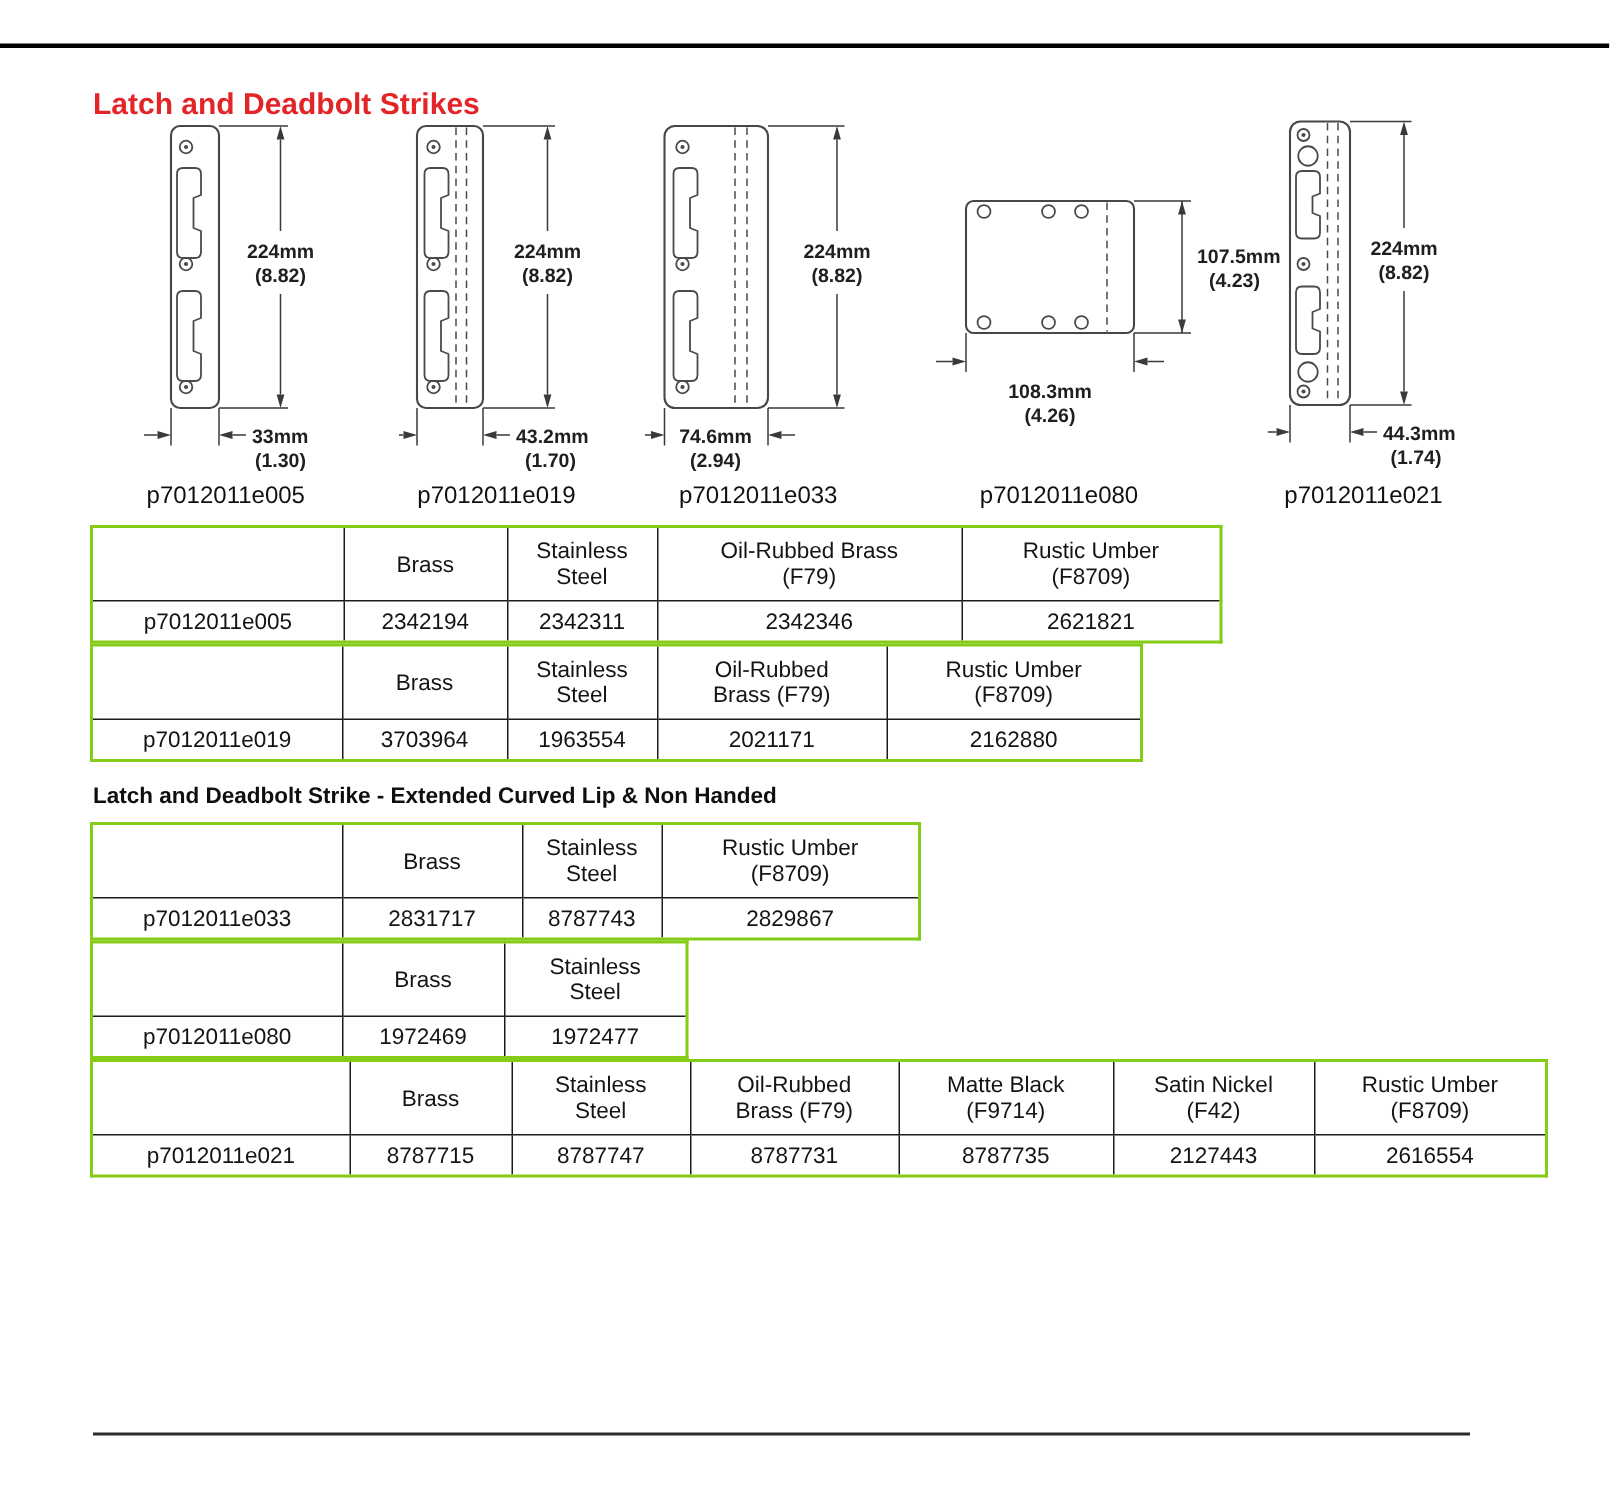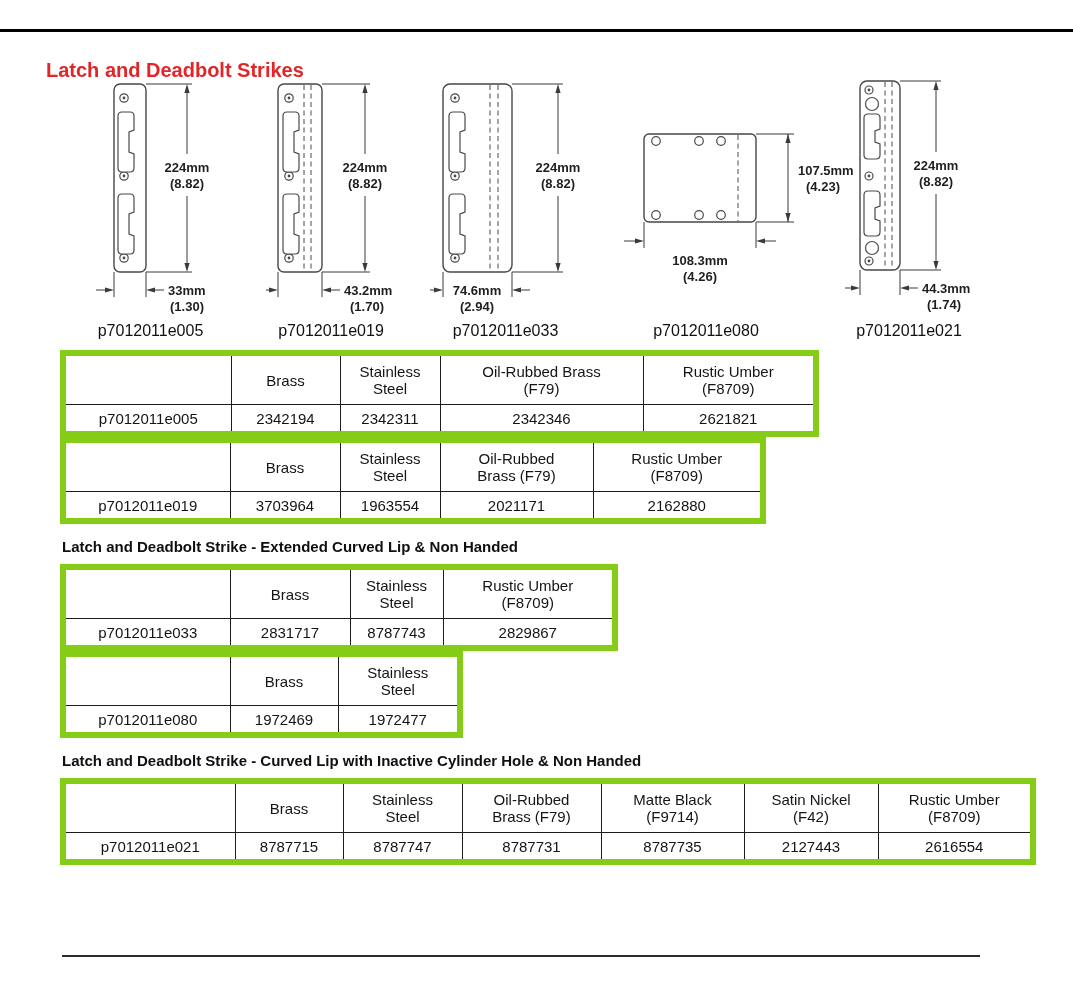--- a/index.html
+++ b/index.html
@@ -2,33 +2,33 @@
 <html><head>
 <meta charset="utf-8">
 <style>
   html,body { margin:0; padding:0; background:#ffffff; }
   #page {
     position:relative; width:1073px; height:1004px; background:#fff;
     font-family:"Liberation Sans", sans-serif; color:#111; overflow:hidden;
   }
   #top-rule { position:absolute; top:29px; left:0; width:1073px; height:3px; background:#000; }
   #bottom-rule { position:absolute; top:955px; left:62px; width:918px; height:2px; background:#2b2b2b; }
-  #page-title { position:absolute; top:46px; left:46px; font-size:20px; font-weight:bold; }
+  #page-title { position:absolute; top:46px; left:62px; font-size:20px; font-weight:bold; }
   .dsvg { position:absolute; }
   .part-label { position:absolute; top:322px; font-size:16px; text-align:center; color:#111; }
   .outline { fill:#ffffff; stroke:#474747; stroke-width:1.4; }
   .feature { fill:#ffffff; stroke:#4a4a4a; stroke-width:1.2; }
   .dot  { fill:#4a4a4a; stroke:none; }
   .dim  { fill:none; stroke:#3a3a3a; stroke-width:1; }
   .dashed { fill:none; stroke:#4a4a4a; stroke-width:1; stroke-dasharray:5 3.5; }
   .arrow { fill:#3a3a3a; stroke:none; }
   svg text { font-family:"Liberation Sans", sans-serif; font-weight:bold; font-size:13px; fill:#1f1f1f; }
   #tables { position:absolute; top:350px; left:0; width:1073px; }
   .sec-heading { font-size:15px; font-weight:bold; margin:14px 0 9px 62px; color:#0f0f0f; }
-  table.ptable { border-collapse:collapse; table-layout:fixed; margin-left:60px; border:6px solid #84cc16; }
+  table.ptable { border-collapse:collapse; table-layout:fixed; margin-left:60px; border:2px solid #84cc16; }
   table.ptable th, table.ptable td {
     border:1px solid #1c1c1c; text-align:center; vertical-align:middle;
     font-size:15px; color:#141414; padding:0 4px; overflow:hidden;
   }
   table.ptable th { font-weight:normal; white-space:pre-line; height:48px; }
   table.ptable td { height:26px; }
 </style>
 </head>
 <body>
 
@@ -297,21 +297,20 @@
 Steel</th>
       </tr>
       <tr>
         <td>p7012011e080</td>
         <td>1972469</td>
         <td>1972477</td>
       </tr>
     </tbody>
       </table>
 
-    <div class="sec-heading">Latch and Deadbolt Strike - Curved Lip with Inactive Cylinder Hole &amp; Non Handed</div>
     <table class="ptable">
       <colgroup>
           <col style="width:172px">
           <col style="width:108px">
           <col style="width:119px">
           <col style="width:139px">
           <col style="width:143px">
           <col style="width:134px">
           <col style="width:155px">
         </colgroup>

